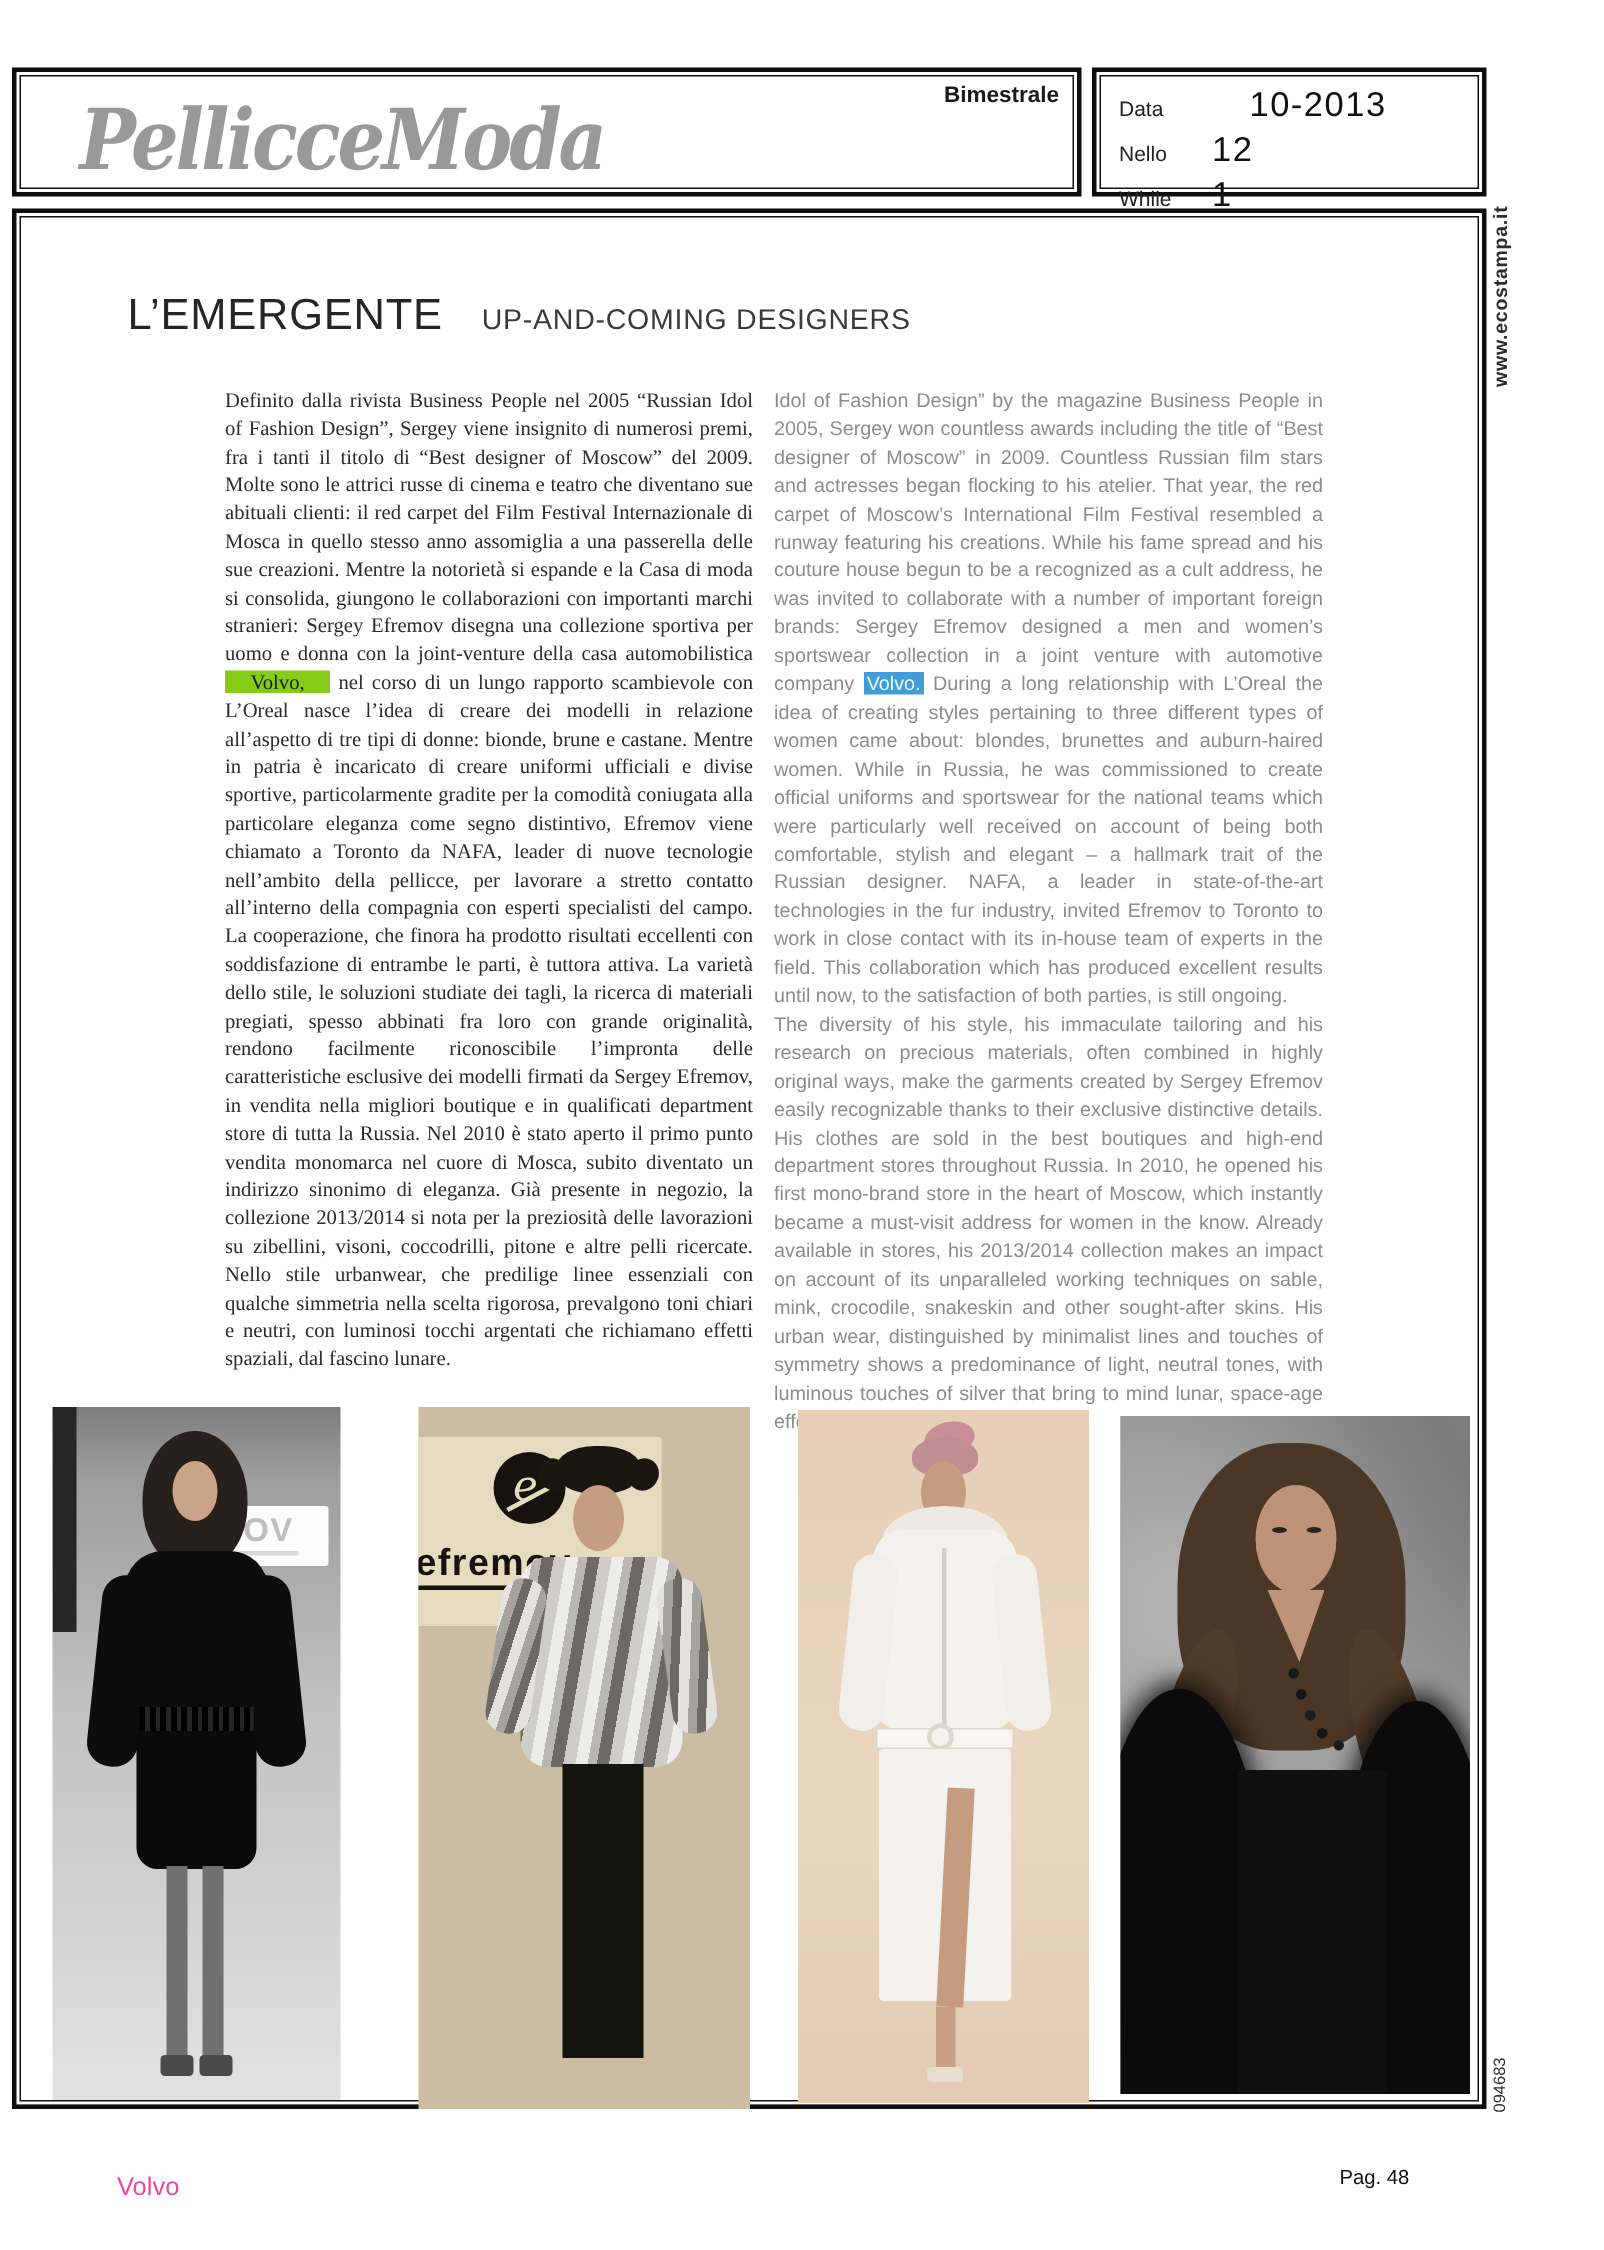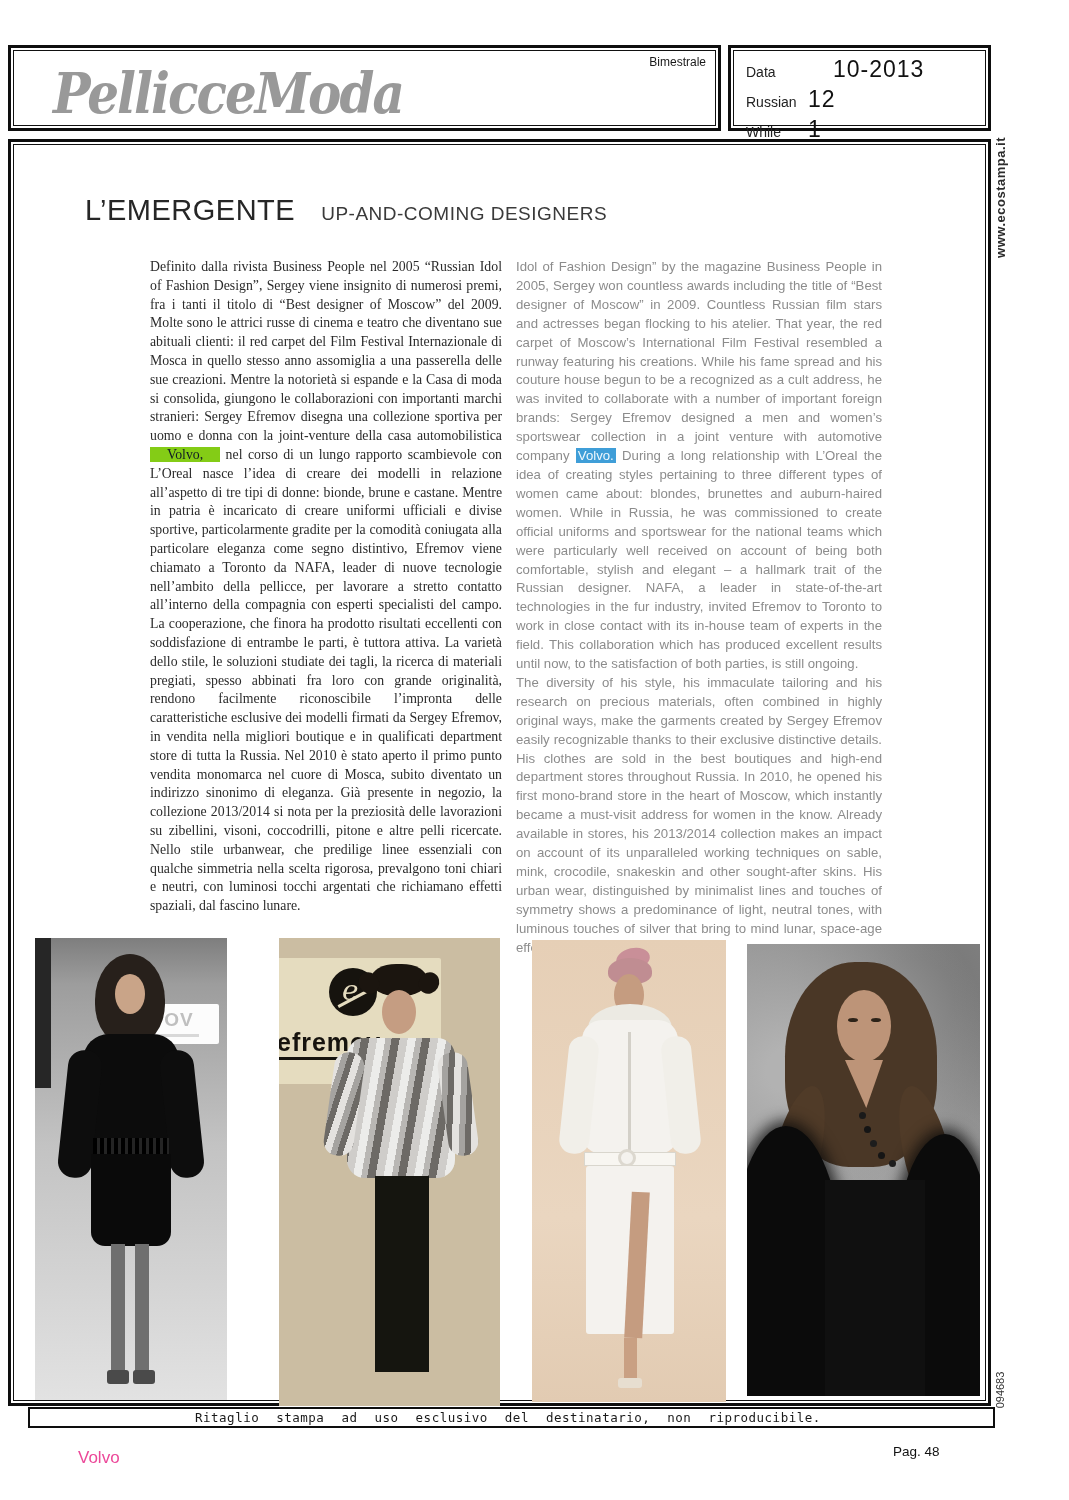--- a/index.html
+++ b/index.html
@@ -4,21 +4,21 @@
 <style>
   html,body{margin:0;padding:0;}
   body{background:#e8e8e8;font-family:"Liberation Sans",sans-serif;}
   #page{position:relative;width:1069px;height:1500px;background:#ffffff;overflow:hidden;margin:0 auto;}
   .abs{position:absolute;}
 
   
   .dbox{border:3px solid #0e0e0e;box-shadow:inset 0 0 0 2px #ffffff,inset 0 0 0 3px #111111;background:#ffffff;}
 
   .masthead{font-family:"DejaVu Serif",serif;font-style:italic;font-weight:bold;font-size:50px;color:#999999;letter-spacing:-2px;transform:scaleY(1.12);transform-origin:left top;}
-  .frequency{font-size:12px;color:#1a1a1a;}
+  .frequency{font-size:15px;color:#1a1a1a;font-weight:bold;}
 
   .inforow{display:flex;align-items:baseline;margin-bottom:3px;}
   .infolabel{font-size:14px;color:#222;width:62px;}
   .infoval{font-size:23px;color:#111;letter-spacing:1px;}
 
   .vert{writing-mode:horizontal-tb;transform:rotate(-90deg);transform-origin:center center;white-space:nowrap;}
   .ecostampa{font-size:13px;font-weight:bold;color:#2c2c2c;letter-spacing:0.5px;}
   .clipcode{font-size:11px;color:#333;}
 
   .title{font-size:29px;color:#262626;letter-spacing:0.5px;}
@@ -28,41 +28,41 @@
   .col-en{font-family:"Liberation Sans",sans-serif;font-size:13.2px;line-height:18.9px;color:#8c8c8c;text-align:justify;}
   .hl-it{background:#84cc16;color:#101c26;padding:0 17px;}
   .hl-en{background:#3f9ed8;color:#eef7fd;padding:0 2px;}
 
   .photo{overflow:hidden;}
   .strip{border:2px solid #0e0e0e;background:#ffffff;display:flex;align-items:center;}
   .striptext{font-family:"DejaVu Sans Mono",monospace;font-size:12.5px;color:#1a1a1a;word-spacing:9px;letter-spacing:0.5px;}
   .subject{font-size:17px;color:#ec4899;}
   .pageref{font-size:13.5px;color:#111;}
 
-  .signtext{font-weight:bold;color:#bfbfbf;font-size:19px;letter-spacing:1px;}
+  .signtext{font-weight:bold;color:#bfbfbf;font-size:22px;letter-spacing:1px;}
   .efremov-word{font-weight:bold;font-size:25px;color:#16130e;letter-spacing:1px;border-bottom:3px solid #16130e;padding-bottom:1px;}
 </style>
 </head>
 <body>
 
 <div id="page">
 
   <div class="abs dbox" style="left:8px;top:45px;width:707px;height:80px;">
     <div class="abs masthead" style="left:42px;top:12px;">PellicceModa</div>
     <div class="abs frequency" style="right:12px;top:7px;">Bimestrale</div>
   </div>
 
   <div class="abs dbox" style="left:728px;top:45px;width:257px;height:80px;">
     <div class="abs" style="left:15px;top:8px;">
       <div class="inforow">
         <span class="infolabel">Data</span>
         <span class="infoval" style="margin-left:25px;">10-2013</span>
       </div>
       <div class="inforow">
-        <span class="infolabel">Russian</span>
+        <span class="infolabel">Nello</span>
         <span class="infoval">12</span>
       </div>
       <div class="inforow">
         <span class="infolabel">While</span>
         <span class="infoval">1</span>
       </div>
     </div>
   </div>
 
   <div class="abs dbox" style="left:8px;top:139px;width:977px;height:1261px;"></div>
@@ -148,19 +148,16 @@
     <div class="abs" style="left:124px;top:74px;width:10px;height:4px;background:#2c2218;border-radius:50%;"></div>
     <div class="abs" style="left:98px;top:116px;width:38px;height:48px;background:#bd9478;clip-path:polygon(0 0,100% 0,56% 100%);"></div>
     <div class="abs" style="left:-14px;top:182px;width:110px;height:280px;background:#0b0b0b;border-radius:48% 52% 0 0;box-shadow:0 0 14px 6px rgba(11,11,11,0.75);"></div>
     <div class="abs" style="left:146px;top:190px;width:100px;height:272px;background:#0b0b0b;border-radius:52% 48% 0 0;box-shadow:0 0 14px 6px rgba(11,11,11,0.75);"></div>
     <div class="abs" style="left:78px;top:236px;width:100px;height:216px;background:#101010;"></div>
     <div class="abs" style="left:112px;top:168px;width:7px;height:7px;border-radius:50%;background:#1a1a1a;box-shadow:5px 14px 0 #151515,11px 28px 0 #1d1d1d,19px 40px 0 #151515,30px 48px 0 #1d1d1d;"></div>
   </div>
 
   <div class="abs vert clipcode" style="left:975px;top:1384px;width:50px;text-align:center;">094683</div>
 
-  <div class="abs strip" style="left:28px;top:1407px;width:967px;height:21px;box-sizing:border-box;">
-    <span class="striptext" style="padding-left:165px;">Ritaglio stampa ad uso esclusivo del destinatario, non riproducibile.</span>
-  </div>
   <div class="abs subject" style="left:78px;top:1448px;">Volvo</div>
   <div class="abs pageref" style="left:893px;top:1444px;">Pag. 48</div>
 
 </div>
 
 </body></html>

